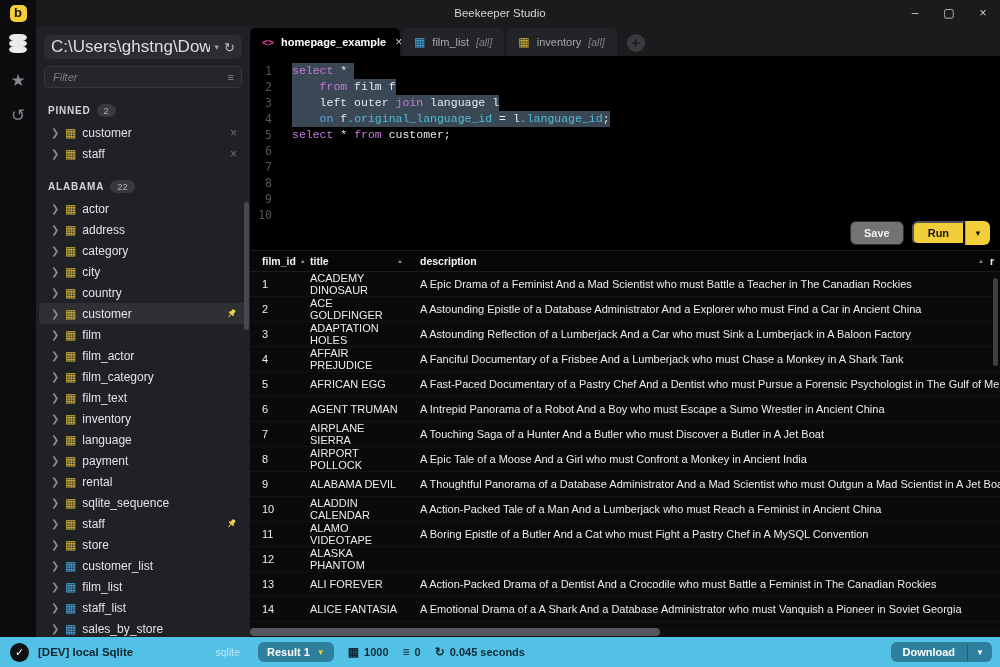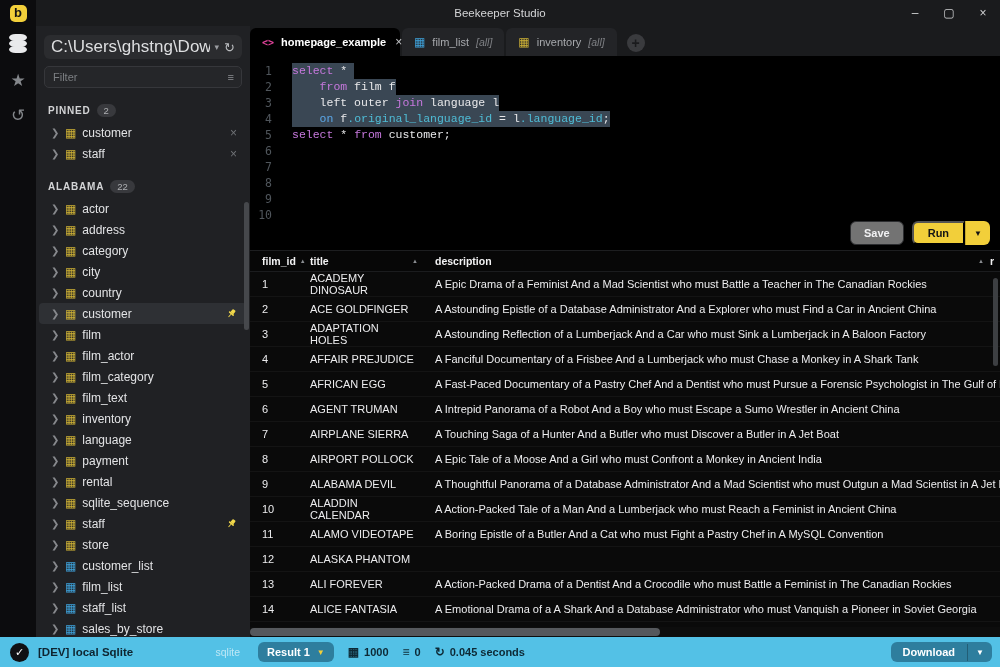--- a/index.html
+++ b/index.html
@@ -27,21 +27,21 @@
   .db-icon span:nth-child(1){ top:0; } .db-icon span:nth-child(2){ top:6px; } .db-icon span:nth-child(3){ top:12px; }
   .rail-glyph { font-size:17px; color:#84878b; line-height:1; }
 
   
   .sidebar { width:214px; background:#202124; position:relative; overflow:hidden; flex:0 0 auto; }
   .conn-bar { margin:9px 8px 0 8px; height:24px; background:#2b2c2f; border-radius:6px; display:flex; align-items:center; padding:0 7px; gap:5px; }
   .conn-path { font-size:17px; color:#dddee0; white-space:nowrap; overflow:hidden; flex:1 1 auto; }
   .conn-caret { font-size:9px; color:#9b9da1; }
   .conn-refresh { font-size:13px; color:#b9bbbe; }
   .filter-bar { margin:7px 8px 0 8px; height:22px; background:#252629; border:1px solid #36373b; border-radius:5px; display:flex; align-items:center; padding:0 8px; }
-  .filter-input { flex:1; background:transparent; border:none; outline:none; color:#cfd0d3; font-size:11px; font-family:inherit; }
+  .filter-input { flex:1; background:transparent; border:none; outline:none; color:#cfd0d3; font-size:11px; font-family:inherit;font-style:italic; }
   .filter-input::placeholder { color:#7c7f83; }
   .filter-glyph { font-size:11px; color:#8e9094; letter-spacing:-1px; }
   .section-head { display:flex; align-items:center; gap:6px; margin:16px 10px 5px 12px; }
   .section-label { font-size:10px; font-weight:bold; letter-spacing:.8px; color:#d3d4d6; }
   .badge { background:#38393d; color:#aeb0b3; border-radius:8px; font-size:9.5px; padding:1px 7px; }
   .tree-item { position:relative; height:21px; display:flex; align-items:center; gap:6px; padding-left:12px; margin:0 3px; border-radius:4px; font-size:12px; color:#e2e3e5; }
   .tree-item.selected { background:#2e3034; }
   .chev { color:#87898d; font-size:10px; width:8px; }
   .grid-glyph { font-size:12px; line-height:1; }
   .icon-yellow .grid-glyph { color:#cfb236; }
@@ -73,21 +73,21 @@
   .tk-kw { color:#c678dd; } .tk-kwb { color:#5ba7e8; } .tk-fd { color:#4fbcd6; } .tk-pl { color:#e8e8ea; }
   .editor-btns { position:absolute; right:10px; bottom:5px; display:flex; gap:8px; font-family:"Liberation Sans", sans-serif; }
   .btn-save { background:#737373; border:1px solid #2c2d30; color:#f0f0f2; font-size:11px; font-weight:bold; padding:4px 13px; border-radius:6px; }
   .btn-run-group { display:flex; }
   .btn-run { background:#f2cf3a; color:#141414; font-size:11px; font-weight:bold; padding:4px 14px; border-radius:6px 0 0 6px; }
   .btn-run-caret { background:#f2cf3a; border-left:1px solid #c7a92c; color:#141414; font-size:8px; display:flex; align-items:center; padding:0 8px; border-radius:0 6px 6px 0; }
 
   
   .thead { height:22px; background:#070707; border-top:1px solid #1d1e20; border-bottom:1px solid #1b1c1e; display:flex; align-items:center; font-size:10.5px; font-weight:bold; color:#f2f2f3; flex:0 0 auto; }
   .col-id { width:60px; padding-left:12px; display:flex; align-items:center; gap:4px; flex:0 0 auto; }
-  .col-title { width:125px; display:flex; align-items:center; justify-content:space-between; padding-right:17px; flex:0 0 auto; }
+  .col-title { width:110px; display:flex; align-items:center; justify-content:space-between; padding-right:17px; flex:0 0 auto; }
   .col-desc { flex:1 1 auto; display:flex; align-items:center; justify-content:space-between; padding-right:6px; min-width:0; }
   .sort-arrow { color:#8a8d91; font-size:6px; }
   .partial-col { width:10px; overflow:hidden; font-size:10.5px; font-weight:bold; color:#f2f2f3; flex:0 0 auto; }
   .tbody { flex:1 1 auto; overflow:hidden; position:relative; }
   .trow { height:25px; display:flex; align-items:center; font-size:11px; color:#ececee; border-bottom:1px solid #141414; background:#0a0a0a; }
   .trow .cell-desc { white-space:nowrap; overflow:hidden; }
   .tbody-scroll { position:absolute; right:2px; top:6px; width:5px; height:88px; background:#3d3f42; border-radius:3px; }
   .hscroll { height:10px; background:#0d0d0d; position:relative; flex:0 0 auto; }
   .hscroll-thumb { position:absolute; left:0; top:1px; height:8px; width:410px; background:#55585c; border-radius:4px; }
 

